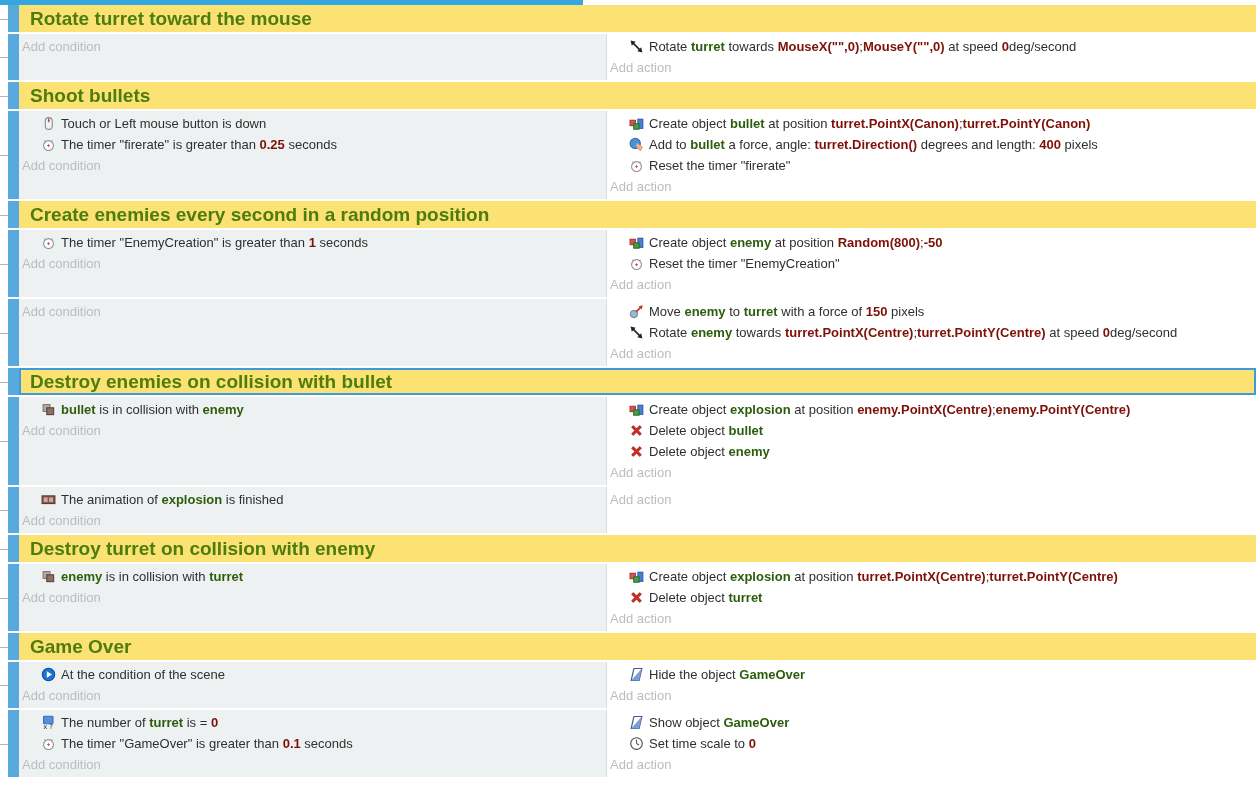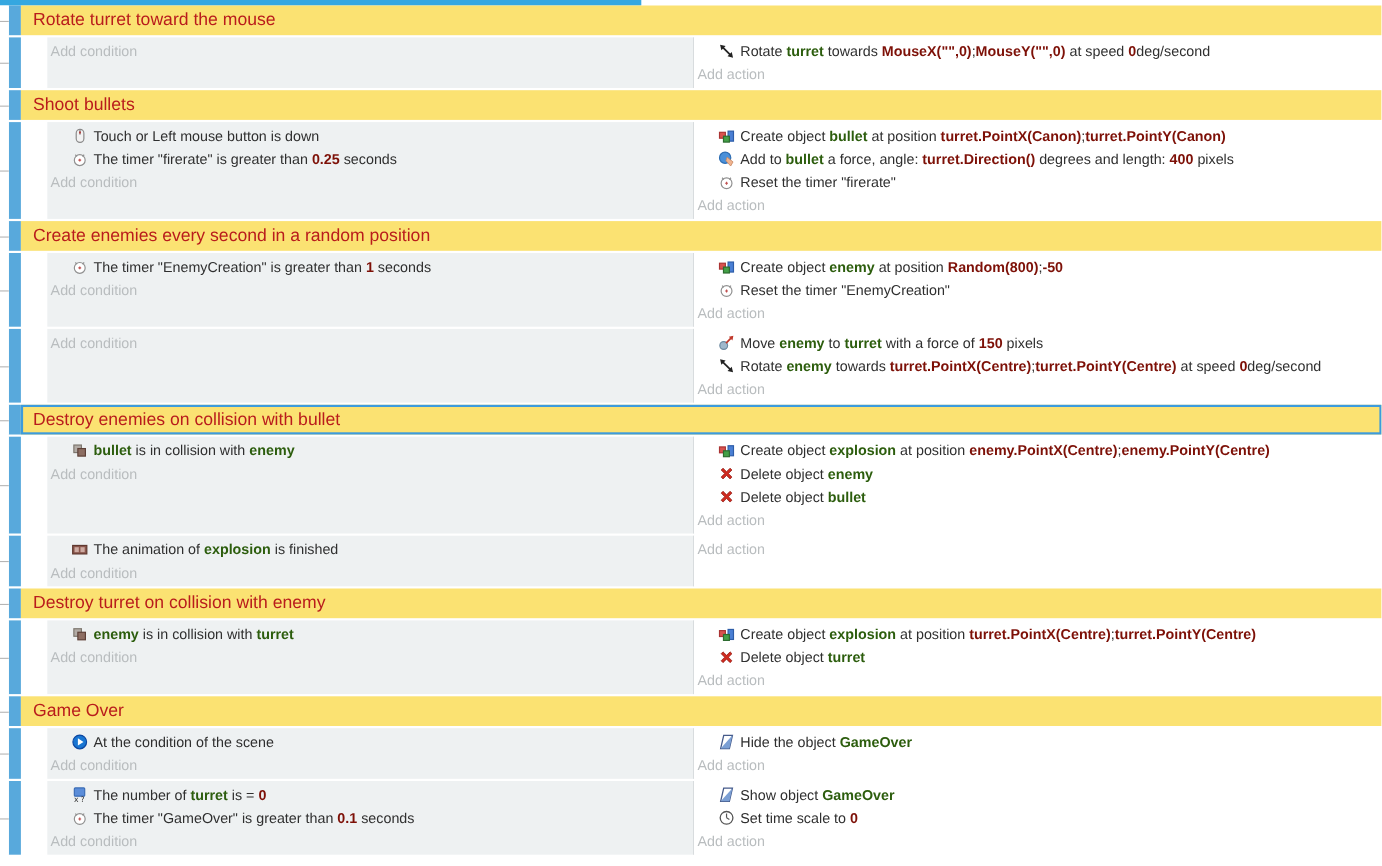--- a/index.html
+++ b/index.html
@@ -9,23 +9,23 @@
   }
   *{box-sizing:border-box; margin:0; padding:0;}
   html,body{width:1256px; height:787px; overflow:hidden; background:#ffffff;
     font-family:"Liberation Sans", sans-serif;}
   .top-strip{height:5px; width:583px; background:var(--strip);}
   .row{display:flex; margin-bottom:2px;}
   .gutter{width:8px; position:relative; background:#fff; flex:0 0 8px;}
   .tick{position:absolute; left:0; top:50%; width:8px; height:1px; background:#b5b5b5;}
   .bar{width:11px; flex:0 0 11px; background:var(--bar);}
   .comment{flex:1; background:var(--header-bg); height:27px; display:flex; align-items:center;
-    padding-left:11px; font-size:16px; color:#b91c1c;}
+    padding-left:11px; font-size:19px; color:#4d7c0f;font-weight:bold;}
   .comment.selected{outline:2px solid var(--sel); outline-offset:-2px;}
-  .cols{flex:1; display:flex;margin-left:24px;}
+  .cols{flex:1; display:flex;}
   .conds{width:588px; flex:0 0 588px; background:var(--cond-bg);
     border-right:1px solid #d8dcde; padding:2px 0;}
   .acts{flex:1; background:var(--act-bg); padding:2px 0;}
   .line{height:21px; display:flex; align-items:center; padding-left:22px;
     font-size:13px; color:var(--txt); white-space:nowrap; cursor:default;}
   .line.add{color:var(--add); padding-left:3px;}
   .icon{width:15px; height:15px; flex:0 0 15px; margin-right:5px; display:inline-flex;
     align-items:center; justify-content:center;}
   .icon svg{width:15px; height:15px; display:block;}
   .seg-o{color:var(--obj); font-weight:bold;}
@@ -265,29 +265,29 @@
               </svg>
             </span>
             <span><span class="seg-p">Create object </span><span class="seg-o">explosion</span><span class="seg-p"> at position </span><span class="seg-e">enemy.PointX(Centre)</span><span class="seg-p">;</span><span class="seg-e">enemy.PointY(Centre)</span></span>
           </div>
           <div class="line">
             <span class="icon">
               <svg viewBox="0 0 14 14">
                 <path d="M2.4 4 L4 2.4 L7 5.4 L10 2.4 L11.6 4 L8.6 7 L11.6 10 L10 11.6 L7 8.6 L4 11.6 L2.4 10 L5.4 7 Z" fill="#cf2b20" stroke="#8e1a12" stroke-width="0.6"></path>
               </svg>
             </span>
+            <span><span class="seg-p">Delete object </span><span class="seg-o">bullet</span></span>
+          </div>
+          <div class="line">
+            <span class="icon">
+              <svg viewBox="0 0 14 14">
+                <path d="M2.4 4 L4 2.4 L7 5.4 L10 2.4 L11.6 4 L8.6 7 L11.6 10 L10 11.6 L7 8.6 L4 11.6 L2.4 10 L5.4 7 Z" fill="#cf2b20" stroke="#8e1a12" stroke-width="0.6"></path>
+              </svg>
+            </span>
             <span><span class="seg-p">Delete object </span><span class="seg-o">enemy</span></span>
-          </div>
-          <div class="line">
-            <span class="icon">
-              <svg viewBox="0 0 14 14">
-                <path d="M2.4 4 L4 2.4 L7 5.4 L10 2.4 L11.6 4 L8.6 7 L11.6 10 L10 11.6 L7 8.6 L4 11.6 L2.4 10 L5.4 7 Z" fill="#cf2b20" stroke="#8e1a12" stroke-width="0.6"></path>
-              </svg>
-            </span>
-            <span><span class="seg-p">Delete object </span><span class="seg-o">bullet</span></span>
           </div>
           <div class="line add">Add action</div>
         </div>
       </div>
     </div>
     <div class="row">
       <div class="gutter">
         <span class="tick"></span>
       </div>
       <div class="bar"></div>

